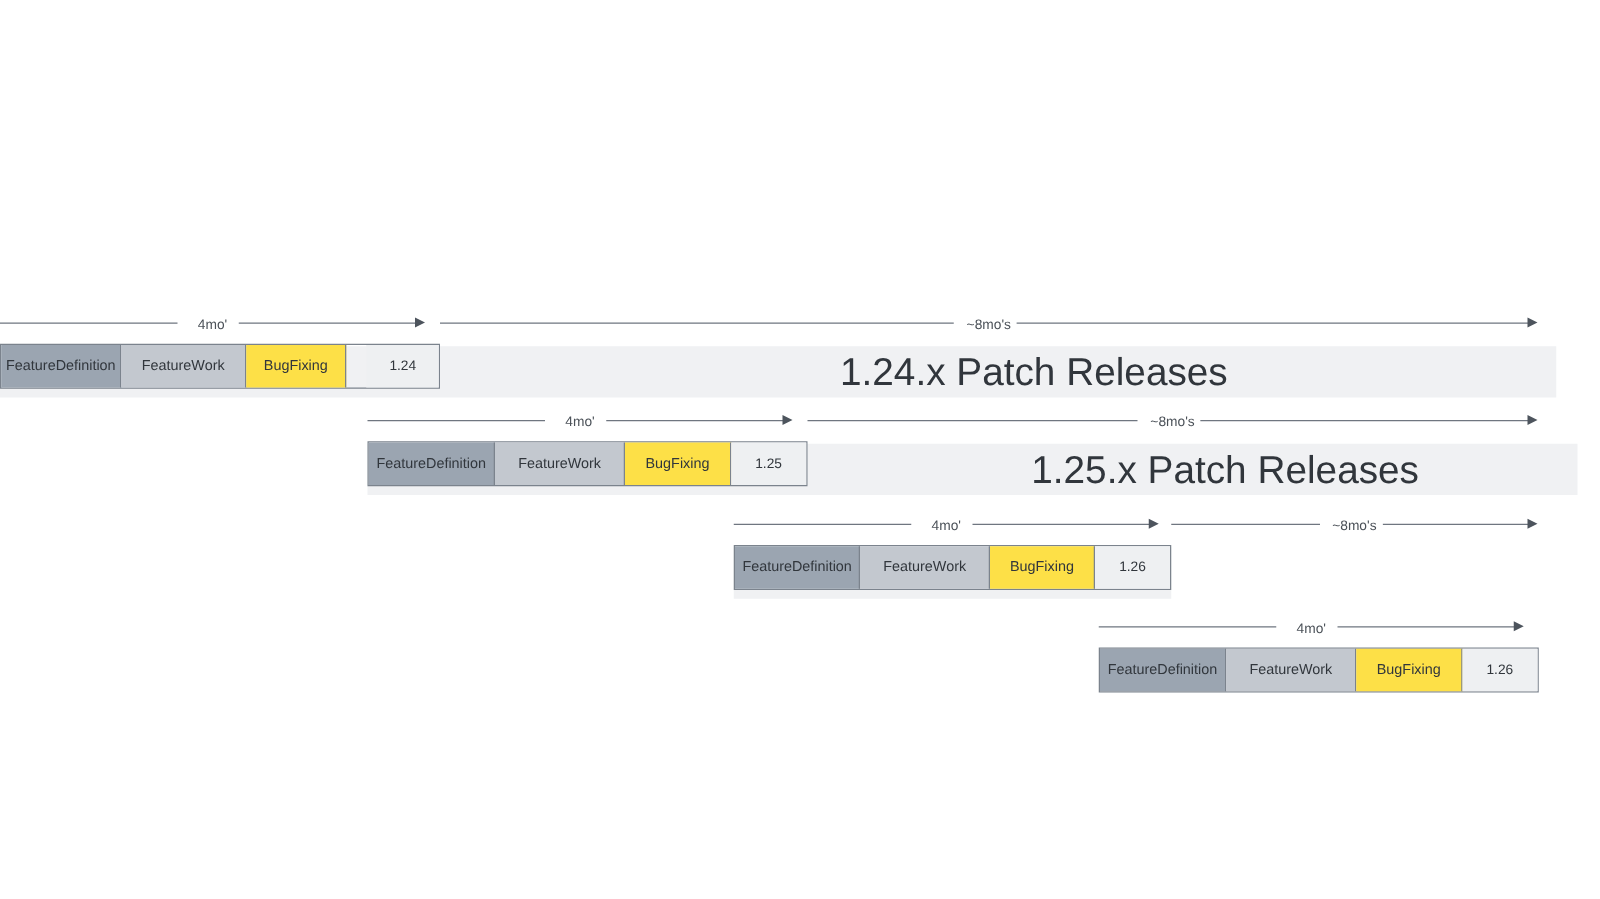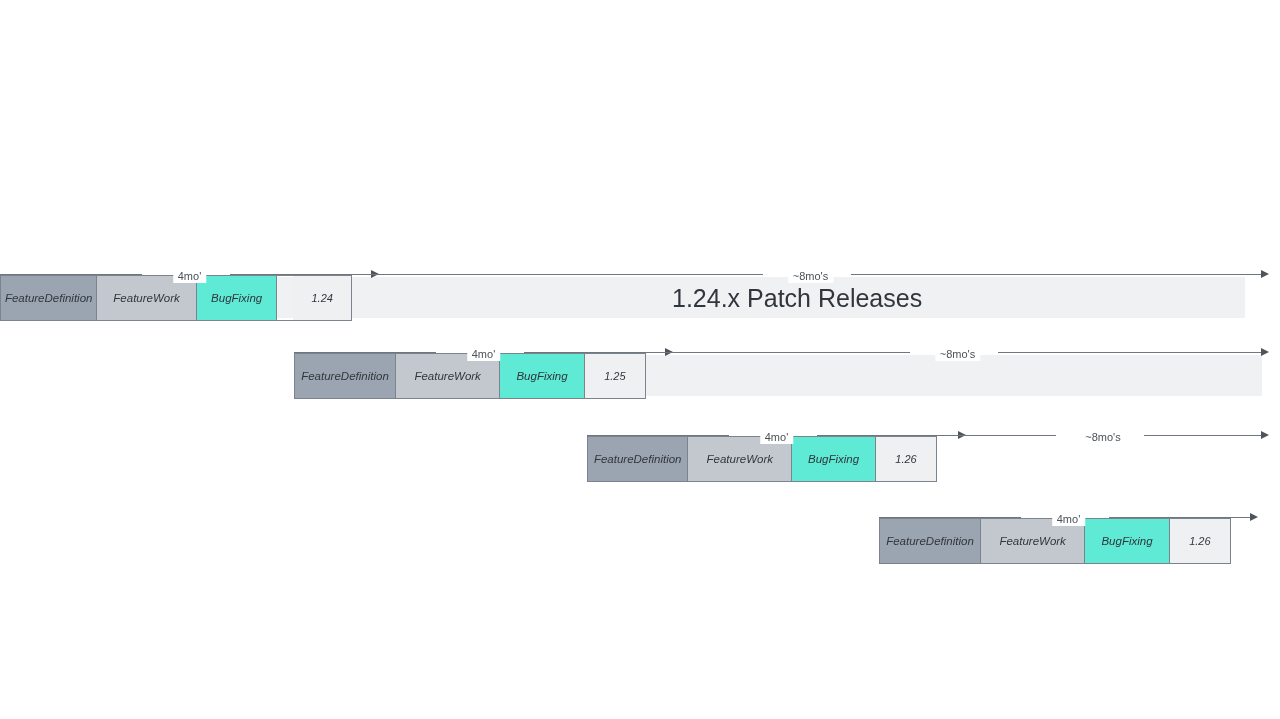--- a/index.html
+++ b/index.html
@@ -26,23 +26,22 @@
 
   
   .measures {
     position: absolute;
     left: 0;
     width: 1280px;
     height: 26px;
   }
   .measure {
     position: absolute;
-    top: 16px;
+    top: 0;
     height: 26px;
-    padding-left: 39px;
   }
   .measure .rule {
     position: absolute;
     top: 9px;
     height: 1px;
     background: #6f7680;
   }
   .measure .rule.left  { left: 0; }
   .measure .rule.right { right: 7px; }
   .measure .head {
@@ -68,51 +67,50 @@
     padding: 0 5px;
   }
 
   
   .patchband {
     position: absolute;
     background: #f0f1f3;
   }
   .patchlabel {
     position: absolute;
-    font-size: 25px;
+    font-size: 31px;
     line-height: 30px;
     color: #31363c;
     white-space: nowrap;
   }
 
   
   .blocks {
     position: absolute;
     display: flex;
     border: 1px solid #7b838d;
     box-sizing: border-box;
-    height: 46px;
-    font-style: italic;
+    height: 36px;
   }
   .block {
     box-sizing: border-box;
     display: flex;
     align-items: center;
     justify-content: center;
     text-align: center;
     font-size: 11.5px;
     line-height: 13px;
     color: #31363c;
     border-right: 1px solid #7b838d;
     padding: 0 2px;
   }
   .block:last-child { border-right: none; }
   .block.c-def  { background: #9ba5b1; }
   .block.c-work { background: #c3c8cf; }
-  .block.c-bug  { background: #5eead4; justify-content: center; }
+  .block.c-bug  { background: #fde047; justify-content: center; }
   .block.c-ver  { background: #eef0f2; font-size: 11px; }
   .block .two { display: block; }
 </style>
 </head>
 <body>
 
 <div id="diagram">
     <div class="patchband" style="left: 0px; top: 277px; width: 1245px; height: 41px;"></div>
     <div class="blocks" style="left: 0px; top: 275px; width: 352px;">
       <div class="block c-def" style="flex: 29 0 0px;">
@@ -157,20 +155,21 @@
         <span class="two">Work</span>
       </div>
       <div class="block c-bug" style="flex: 24 0 0px;">
         <span class="two">Bug</span>
         <span class="two">Fixing</span>
       </div>
       <div class="block c-ver" style="flex: 17 0 0px;">
         <span class="two">1.25</span>
       </div>
     </div>
+    <div class="patchlabel" style="left: 825px; top: 361px;">1.25.x Patch Releases</div>
     <div class="measures" style="top: 327px;">
       <div class="measure" style="left: 294px; width: 340px;">
         <div class="rule left" style="width: 142px;"></div>
         <div class="rule right" style="width: 142px;"></div>
         <div class="head"></div>
         <div class="mlabel">4mo'</div>
       </div>
       <div class="measure" style="left: 646px; width: 584px;">
         <div class="rule left" style="width: 264px;"></div>
         <div class="rule right" style="width: 264px;"></div>

